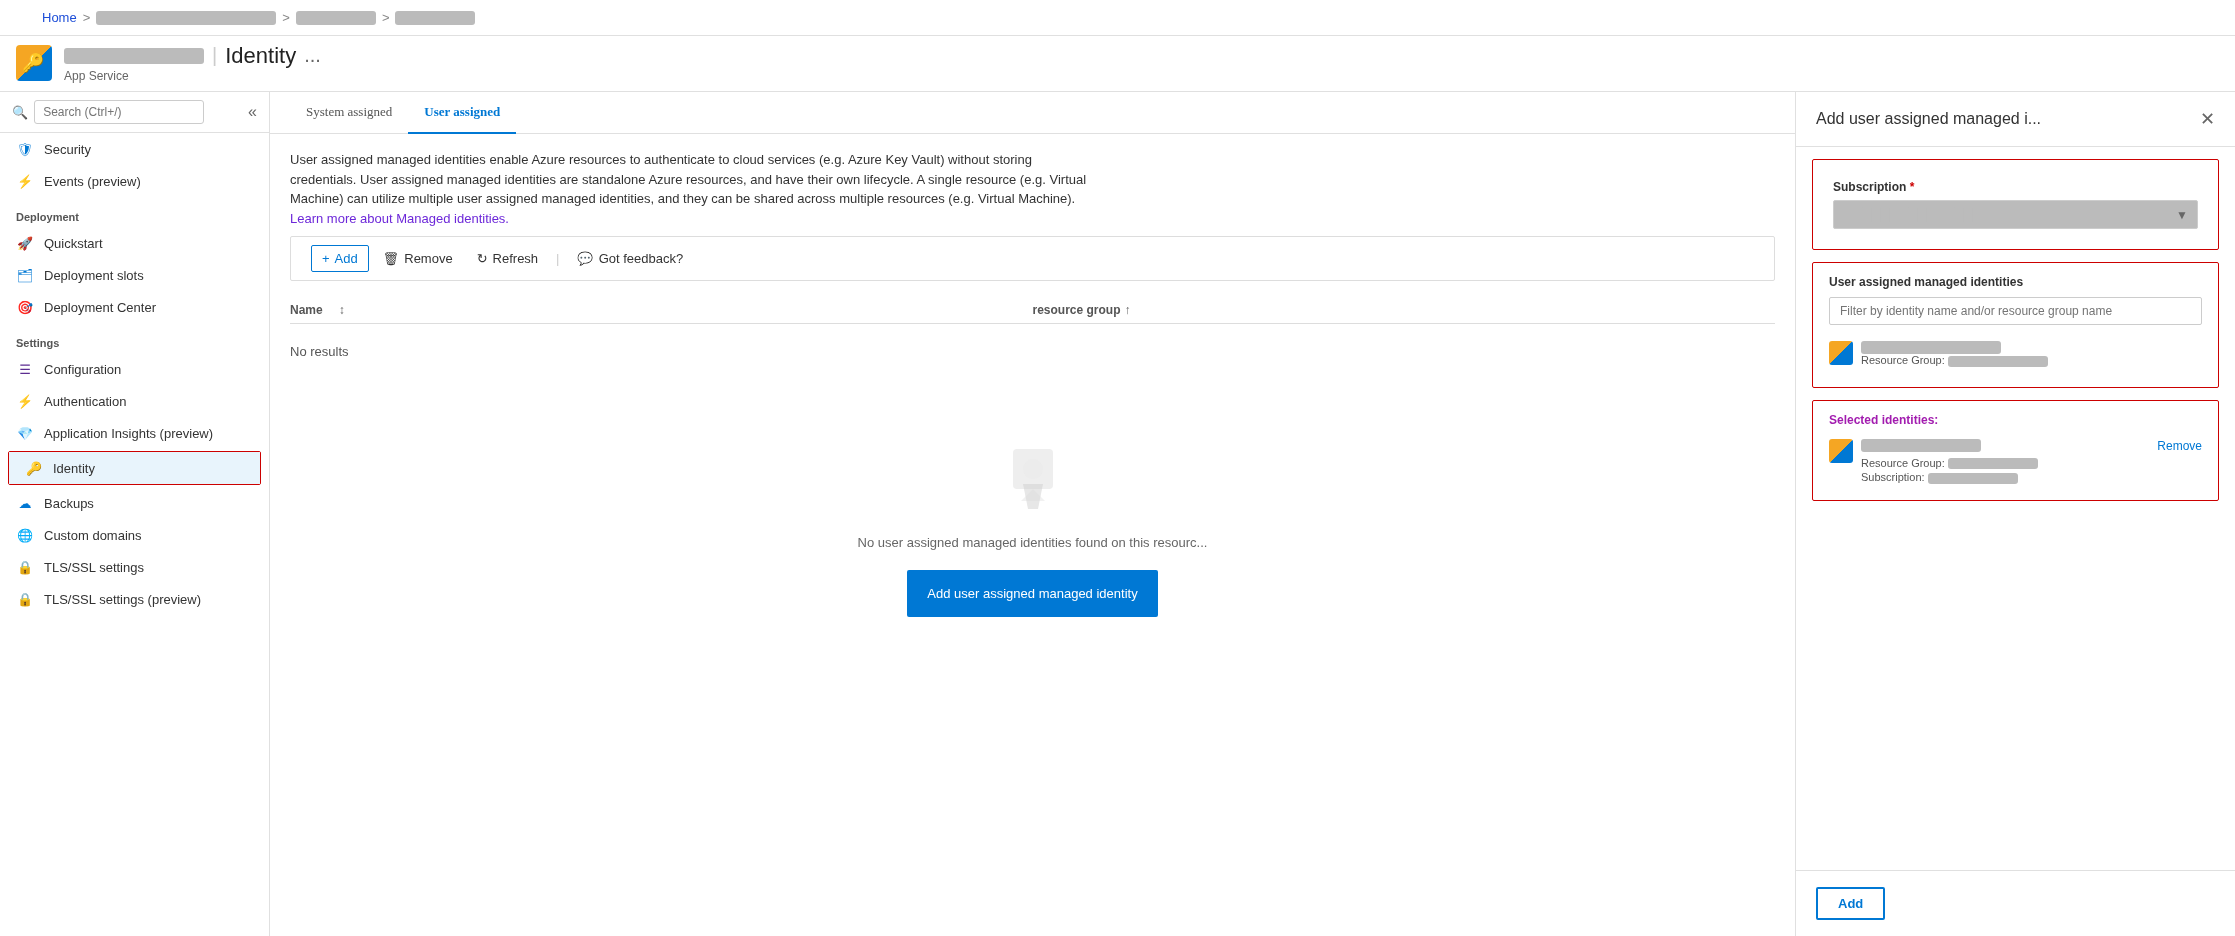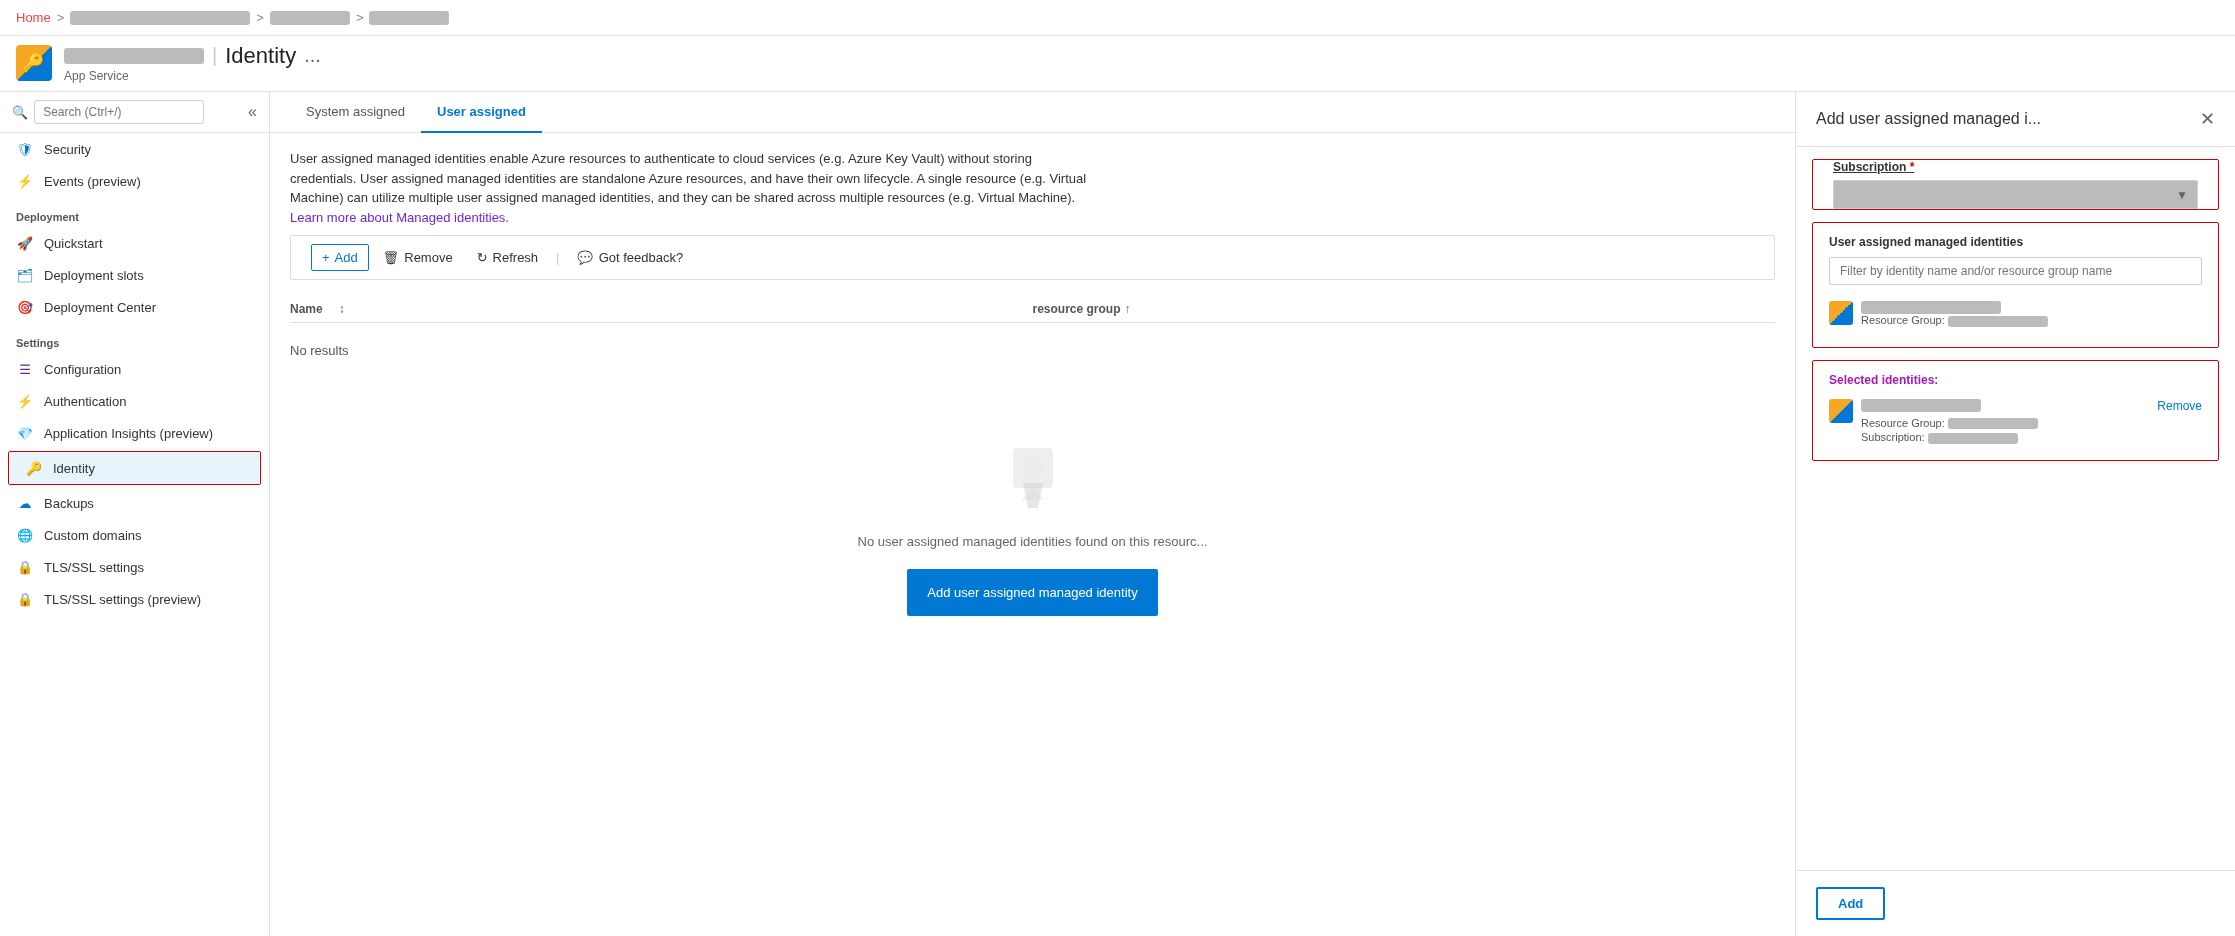--- a/index.html
+++ b/index.html
@@ -11,21 +11,21 @@
       padding: 8px 16px;
       display: flex;
       align-items: center;
       gap: 6px;
       font-size: 13px;
       color: #0078d4;
       border-bottom: 1px solid #e0e0e0;
       min-height: 36px;
     }
     .breadcrumb-bar .separator { color: #888; }
-    .breadcrumb-link { color: #ef4444; cursor: pointer; }
+    .breadcrumb-link { color: #1d4ed8; cursor: pointer; margin-left: 26px; }
     .breadcrumb-gray { background: #bbb; border-radius: 3px; display: inline-block; height: 14px; }
 
     
     .main-header {
       background: #fff;
       padding: 6px 16px 8px 16px;
       display: flex;
       align-items: center;
       gap: 12px;
       border-bottom: 1px solid #e0e0e0;
@@ -127,20 +127,21 @@
       overflow-y: auto;
       padding: 0;
       position: relative;
     }
 
     
     .tabs-row {
       display: flex;
       border-bottom: 1px solid #e0e0e0;
       padding: 0 20px;
+      font-family: Liberation Serif, serif;
     }
     .tab {
       padding: 12px 16px;
       cursor: pointer;
       font-size: 13px;
       color: #555;
       border-bottom: 2px solid transparent;
       margin-bottom: -1px;
     }
     .tab.active {
@@ -243,25 +244,24 @@
       display: flex;
       align-items: center;
       justify-content: space-between;
       padding: 16px 20px;
       border-bottom: 1px solid #e0e0e0;
     }
     .right-panel-title { font-size: 16px; font-weight: 400; }
     .close-btn { cursor: pointer; font-size: 18px; color: #666; background: none; border: none; }
 
     .panel-section {
-      padding: 0 20px;
+      padding: 20px 20px;
       border: 1px solid #c00;
       margin: 12px 16px;
       border-radius: 2px;
-      text-decoration: underline;
     }
     .panel-label {
       font-size: 12px;
       font-weight: 600;
       color: #333;
       margin-bottom: 6px;
     }
     .required-star { color: #c00; }
     .select-wrapper {
       position: relative;

